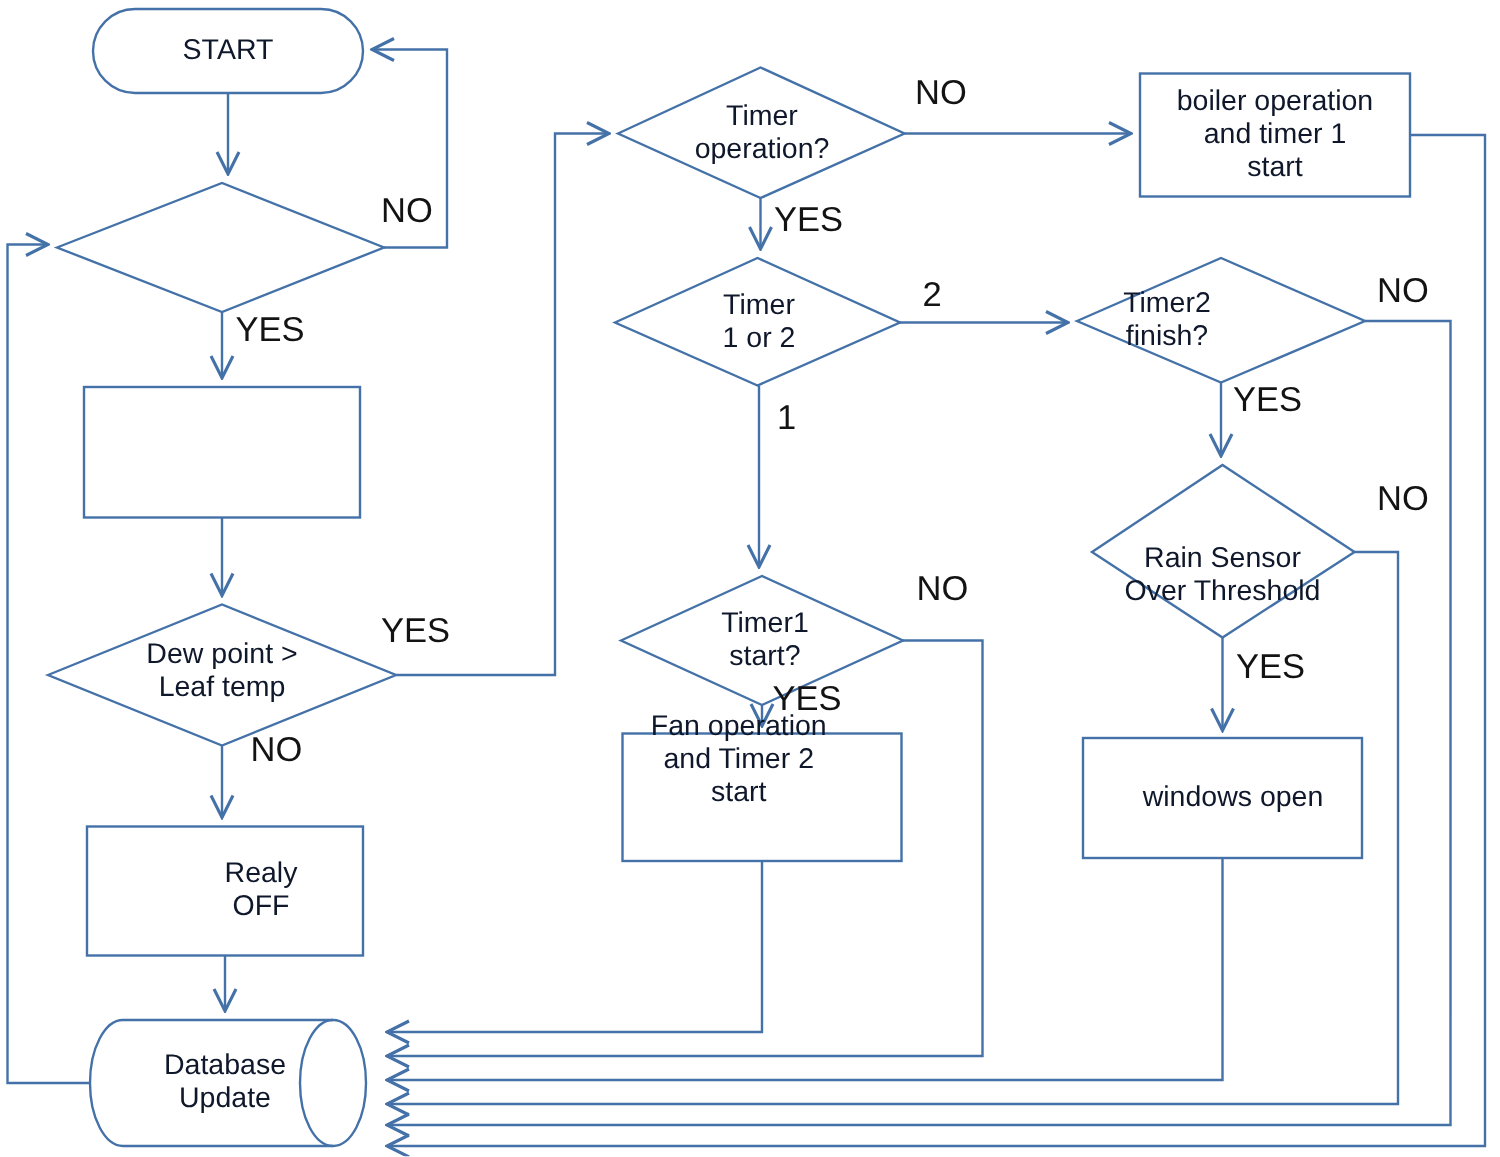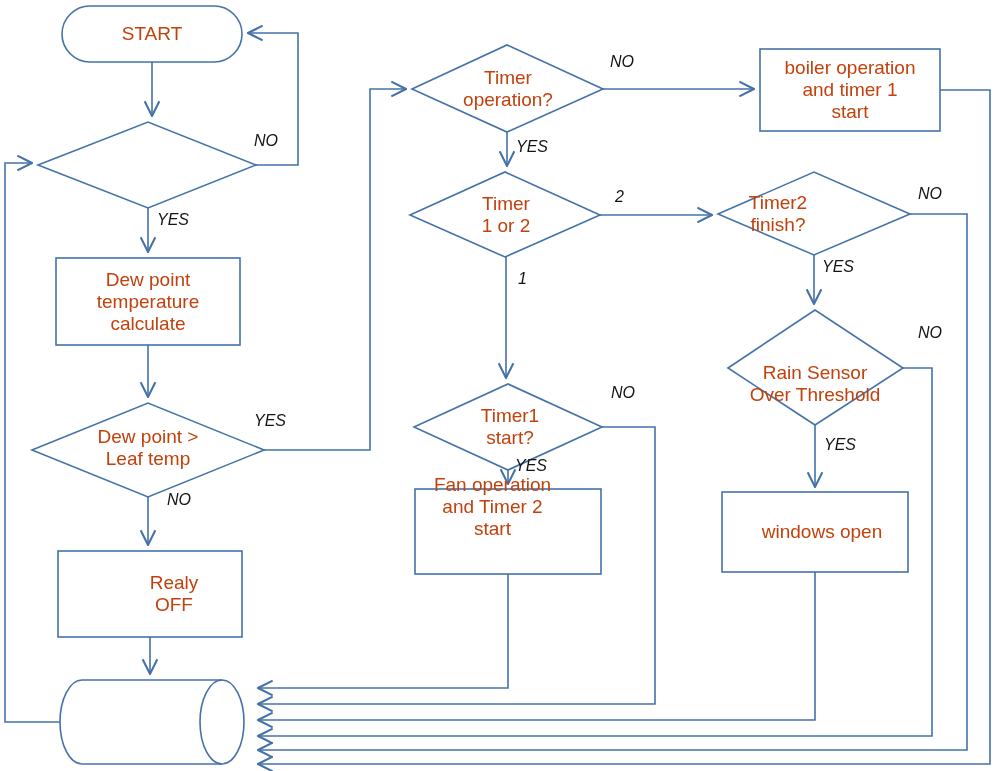--- a/index.html
+++ b/index.html
@@ -18,30 +18,29 @@
   #svg-layer {
     position: absolute;
     left: 0;
     top: 0;
     width: 1000px;
     height: 771px;
   }
   .lbl {
     position: absolute;
     color: #131313;
-    font-size: 16px;
+    font-size: 23px;
     line-height: 21px;
     white-space: nowrap;
     font-family: "Liberation Sans", sans-serif;
-    font-style: italic;
   }
   .node-text {
     position: absolute;
     text-align: center;
-    color: #c2410c;
+    color: #0f172a;
     font-size: 19px;
     line-height: 22px;
     font-family: "Liberation Sans", sans-serif;
     display: flex;
     align-items: center;
     justify-content: center;
     pointer-events: none;
   }
 </style>
 </head>
@@ -126,30 +125,29 @@
 
       <path d="M 910 214 L 967 214 L 967 750 L 258 750" marker-end="url(#arrow)"></path>
 
       <path d="M 940 90 L 990 90 L 990 764 L 258 764" marker-end="url(#arrow)"></path>
     </g>
   </svg>
 
   <div class="node-text" style="left:62px; top:6px; width:180px; height:56px;">START</div>
 
 
-  <div class="node-text" style="left:56px; top:258px; width:184px; height:87px; white-space:pre-line;">Dew point
-temperature
-calculate</div>
 
   <div class="node-text" style="left:46px; top:413px; width:204px; height:70px; white-space:pre-line;">Dew point &gt;
 Leaf temp</div>
 
   <div class="node-text" style="left:58px; top:551px; width:184px; height:86px; white-space:pre-line;padding-left:24px;">Realy
 OFF</div>
 
+  <div class="node-text" style="left:70px; top:686px; width:160px; height:72px; white-space:pre-line;">Database
+Update</div>
 
   <div class="node-text" style="left:420px; top:56px; width:176px; height:66px; white-space:pre-line;">Timer
 operation?</div>
 
   <div class="node-text" style="left:418px; top:183px; width:176px; height:64px; white-space:pre-line;">Timer
 1 or 2</div>
 
   <div class="node-text" style="left:422px; top:395px; width:176px; height:64px; white-space:pre-line;">Timer1
 start?</div>
 

